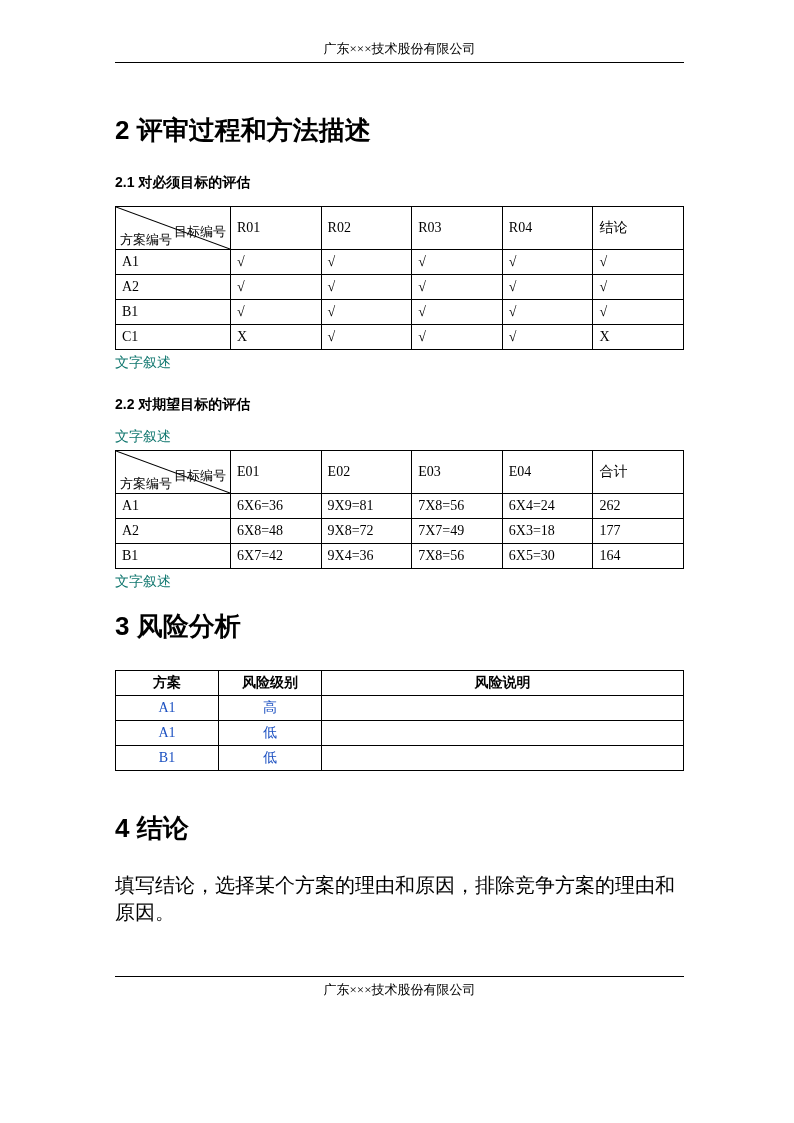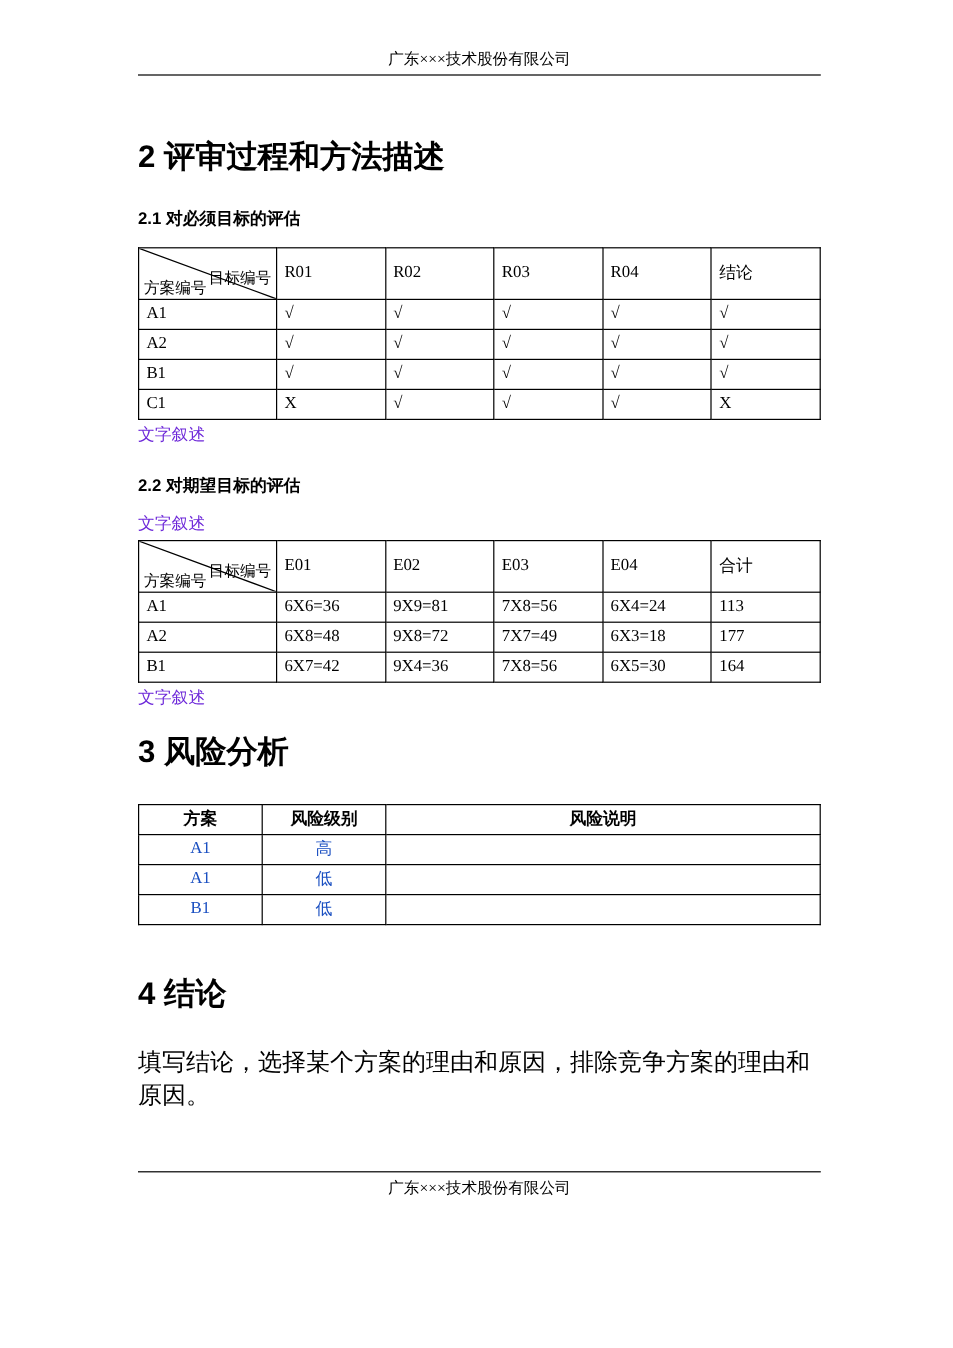--- a/index.html
+++ b/index.html
@@ -71,21 +71,21 @@
     font-size: 13px;
   }
   .diag-cell .slash {
     position: absolute;
     left: 0;
     top: 0;
     width: 100%;
     height: 100%;
   }
   .blue-note {
-    color: #6d28d9;
+    color: #0f766e;
     font-size: 14px;
     margin: 4px 0;
   }
   .small-note {
     font-size: 13px;
     margin: 2px 0;
   }
   .table1 td, .table1 th { width: 76px; }
   .table1 .diag-cell { width: 112px; }
   .table2 td, .table2 th { width: 76px; }
@@ -182,21 +182,21 @@
       <th>E03</th>
       <th>E04</th>
       <th>合计</th>
     </tr>
     <tr>
       <td>A1</td>
       <td>6X6=36</td>
       <td>9X9=81</td>
       <td>7X8=56</td>
       <td>6X4=24</td>
-      <td>113</td>
+      <td>262</td>
     </tr>
     <tr>
       <td>A2</td>
       <td>6X8=48</td>
       <td>9X8=72</td>
       <td>7X7=49</td>
       <td>6X3=18</td>
       <td>177</td>
     </tr>
     <tr>

